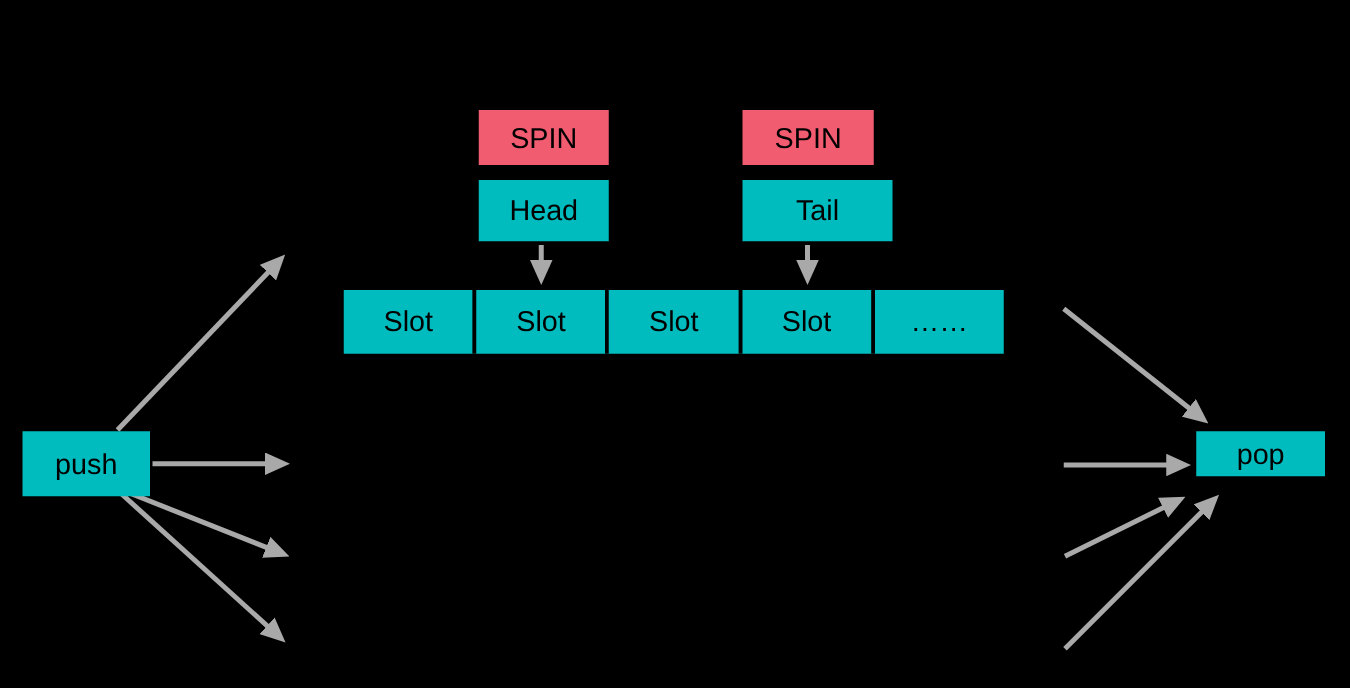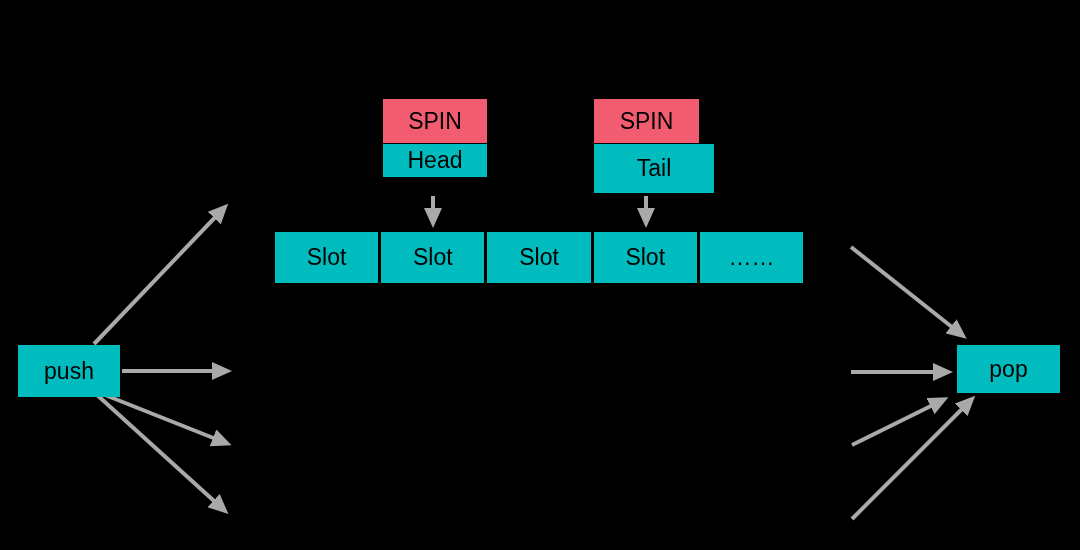--- a/index.html
+++ b/index.html
@@ -25,27 +25,27 @@
   .arrows line { stroke: var(--gray, #A9A9A9); stroke-width: 4; }
   .box {
     position: absolute;
     display: flex;
     align-items: center;
     justify-content: center;
     font-size: 23px;
     line-height: 1;
   }
   .teal { background: var(--teal, #00BCBE); }
-  .pink { background: var(--pink, #F15C70); margin-top: 11px; }
+  .pink { background: var(--pink, #F15C70); }
   .spin1 { left: 383px; top: 88px;  width: 104px; height: 44px; }
-  .head  { left: 383px; top: 144px; width: 104px; height: 33px; }
+  .head  { left: 383px; top: 144px; width: 104px; height: 49px; }
   .spin2 { left: 594px; top: 88px;  width: 105px; height: 44px; }
   .tail  { left: 594px; top: 144px; width: 120px; height: 49px; }
   .push  { left: 18px;  top: 345px; width: 102px; height: 52px; }
-  .pop   { left: 957px; top: 345px; width: 103px; height: 48px; }
+  .pop   { left: 957px; top: 345px; width: 103px; height: 36px; }
   .slot-row {
     position: absolute;
     left: 275px; top: 232px;
     width: 528px; height: 51px;
     display: flex;
     border-radius: 21px;
   }
   .slot {
     flex: 1 1 0;
     background: var(--teal, #00BCBE);

